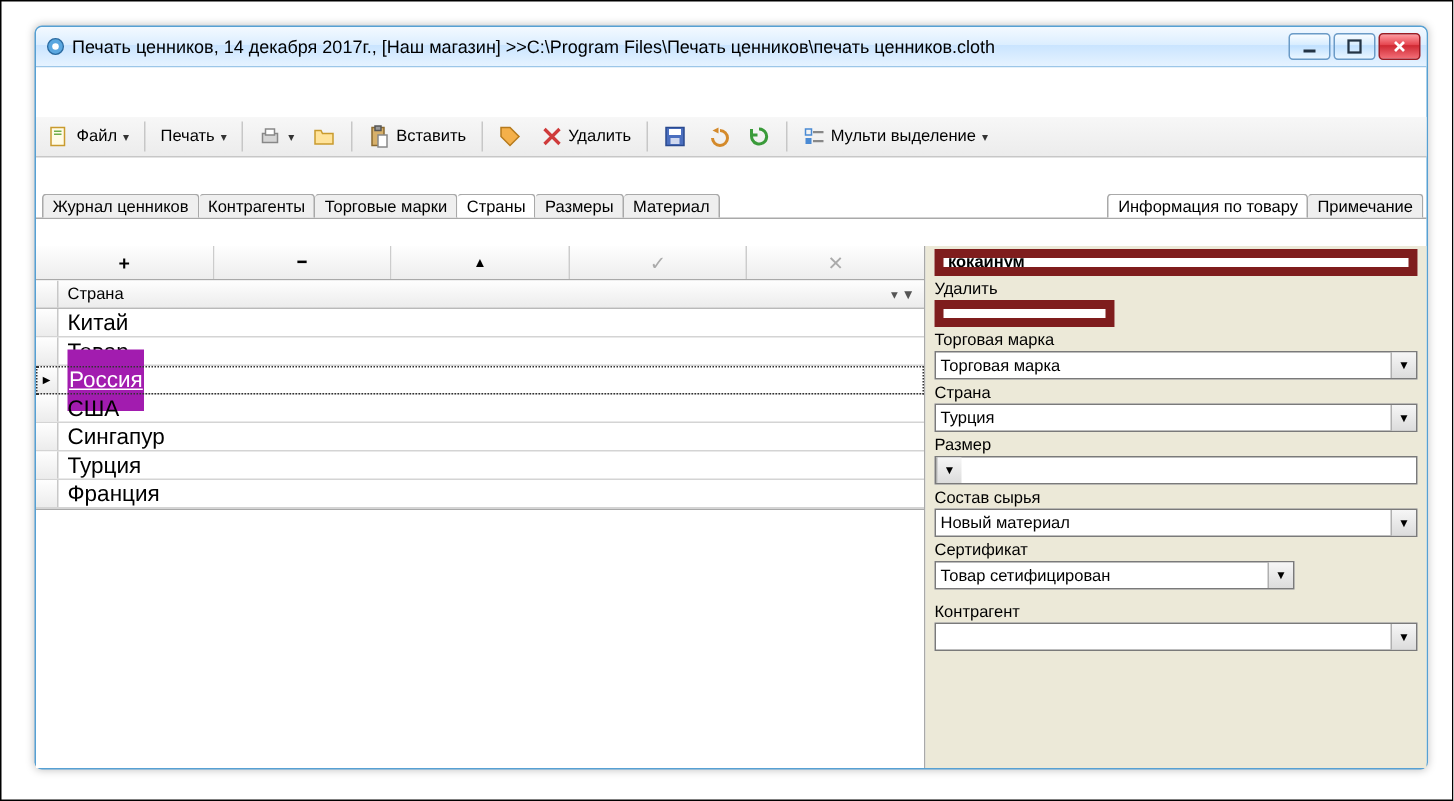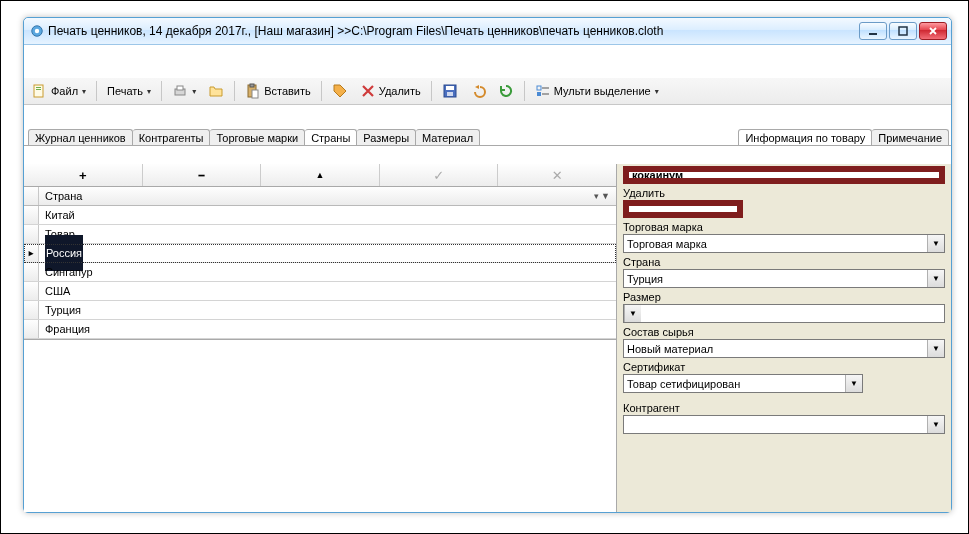--- a/index.html
+++ b/index.html
@@ -168,27 +168,27 @@
     width:14px;
     border-right:1px solid #c8c8c8;
     display:flex; align-items:center; justify-content:center;
     font-size:10px;
     background:linear-gradient(to bottom,#fefefe,#ececec);
     height:100%;
   }
   .row .cell {
     flex:1;
     padding:2px 6px;
-    font-size:11px;
+    font-size:15px;
     height:100%;
     display:flex;
     align-items:center;
   }
   .row.selected { outline:1px dotted #333; outline-offset:-1px; }
-  .row.selected .cell .text { background:#0f172a; color:#fff; padding:12px 1px;}
+  .row.selected .cell .text { background:#a21caf; color:#fff; padding:12px 1px;text-decoration:underline;}
   .row.selected .gutter { font-weight:bold; }
   .row.selected .gutter::before { content:"▸"; font-size:9px;}
   .grid-outer {
     border-bottom:1px solid #a9a9a9;
   }
   
   .right-panel {
     flex:1;
     background:#ece9d8;
     display:flex;
@@ -426,27 +426,27 @@
                 </div>
                 <div class="row selected">
                   <div class="gutter"></div>
                   <div class="cell">
                     <span class="text">Россия</span>
                   </div>
                 </div>
                 <div class="row">
                   <div class="gutter"></div>
                   <div class="cell">
+                    <span class="text">США</span>
+                  </div>
+                </div>
+                <div class="row">
+                  <div class="gutter"></div>
+                  <div class="cell">
                     <span class="text">Сингапур</span>
-                  </div>
-                </div>
-                <div class="row">
-                  <div class="gutter"></div>
-                  <div class="cell">
-                    <span class="text">США</span>
                   </div>
                 </div>
                 <div class="row">
                   <div class="gutter"></div>
                   <div class="cell">
                     <span class="text">Турция</span>
                   </div>
                 </div>
                 <div class="row">
                   <div class="gutter"></div>

